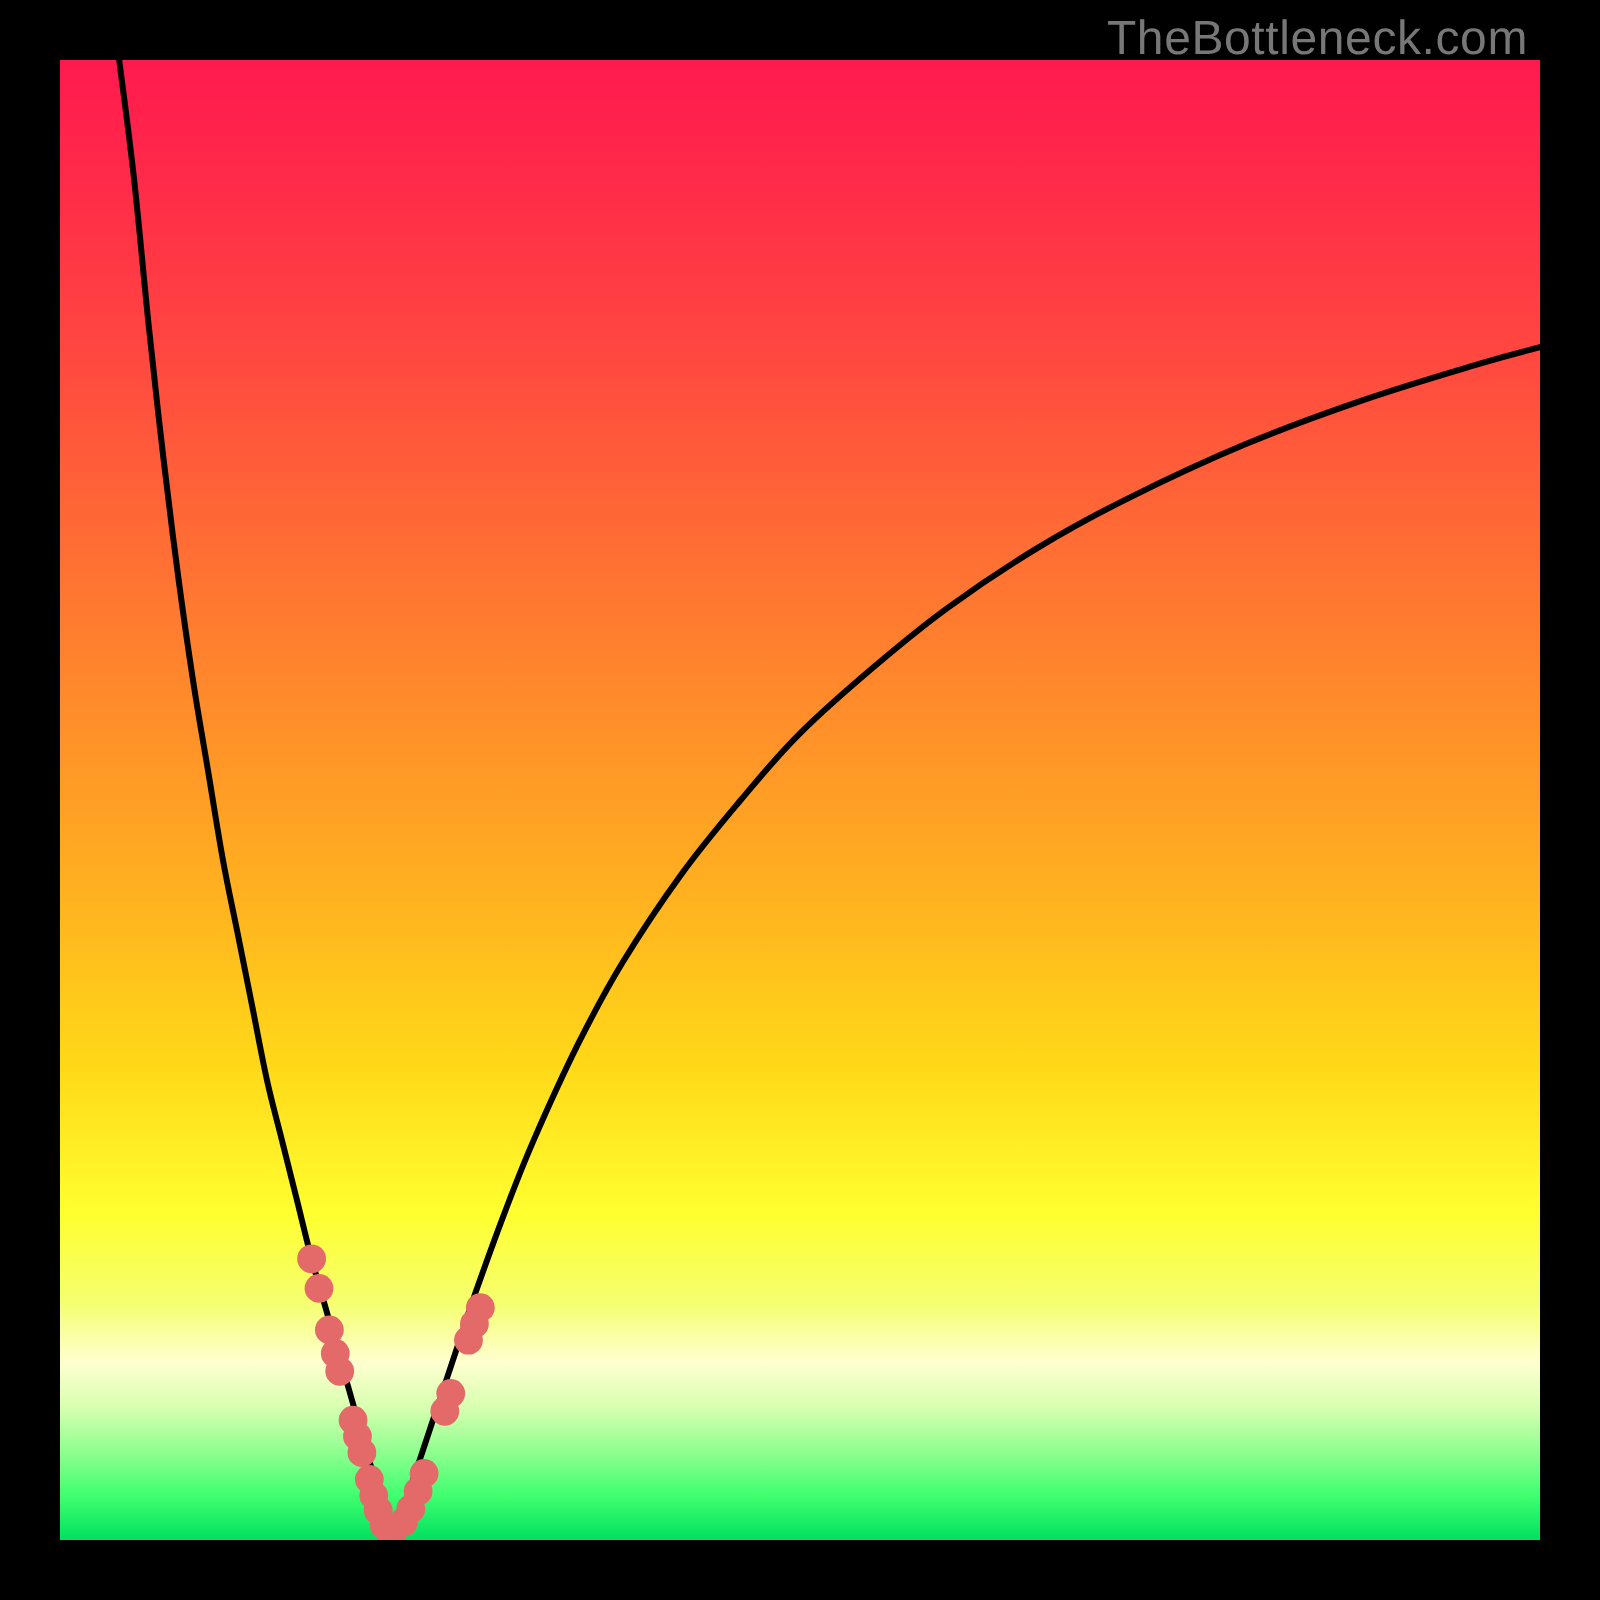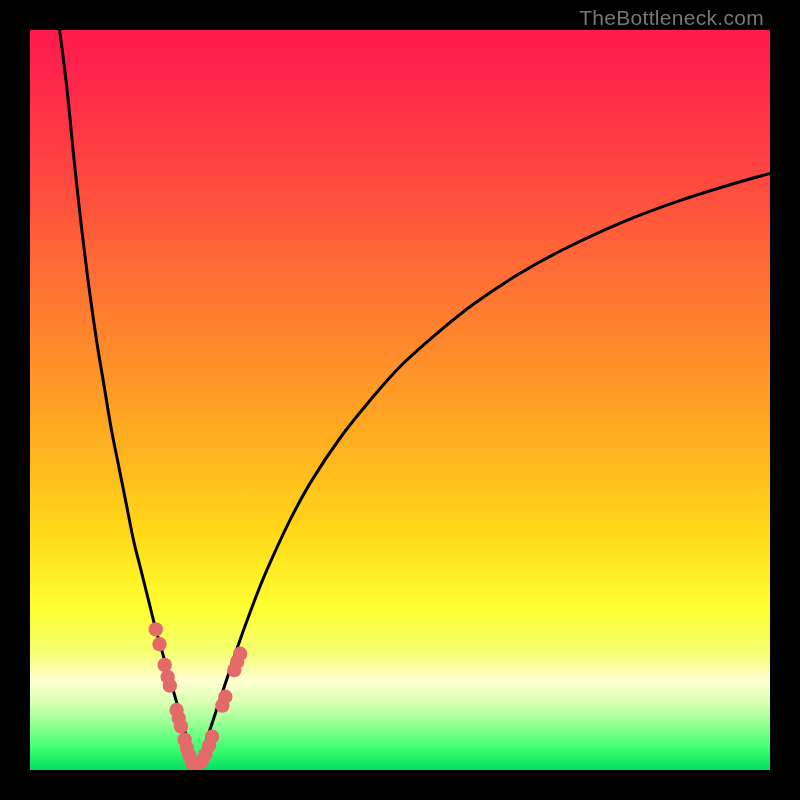--- a/index.html
+++ b/index.html
@@ -39,21 +39,21 @@
       #90ff90 94%,
       #40ff70 97%,
       #00e060 100%
     );
   }
   .watermark {
     position: absolute;
     top: 6px;
     right: 36px;
     color: #777;
-    font-size: 21px;
+    font-size: 24px;
     letter-spacing: 0.3px;
     font-weight: 400;
   }
   svg.curves {
     position: absolute;
     left: 0;
     top: 0;
     width: 740px;
     height: 740px;
   }

